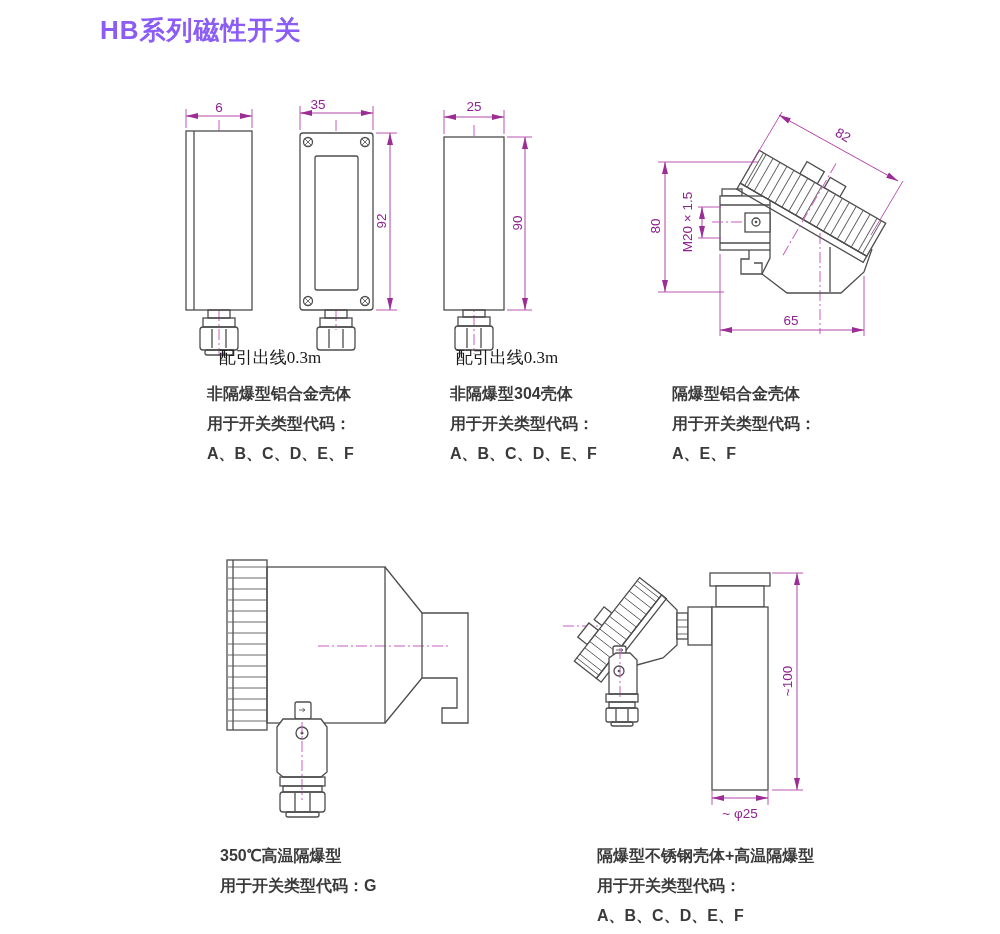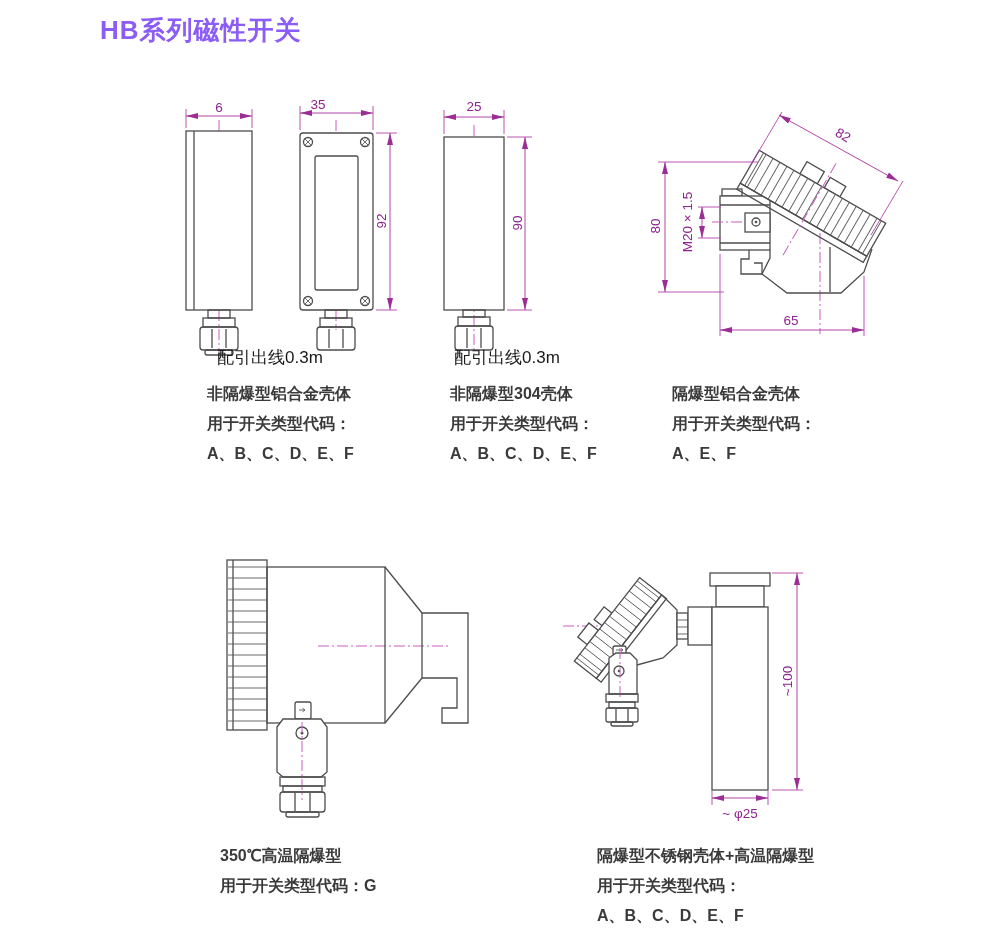--- a/index.html
+++ b/index.html
@@ -12,21 +12,21 @@
   .fillw{fill:#ffffff;}
   .thin{stroke:#5a5a5a;stroke-width:0.9;fill:none;}
   .dim{stroke:#b044a8;stroke-width:1;fill:none;}
   .ext{stroke:#b044a8;stroke-width:0.9;fill:none;}
   .cl{stroke:#c85fc0;stroke-width:1;fill:none;stroke-dasharray:11 3 2 3;}
   .dim-label{position:absolute;color:#8e2490;font-size:13.5px;white-space:nowrap;
              transform:translate(-50%,-50%);}
   .rotm90{transform:translate(-50%,-50%) rotate(-90deg);}
   .rot30{transform:translate(-50%,-50%) rotate(30deg);}
   .caption{position:absolute;transform:translate(-50%,-50%);color:#1a1a1a;
-           font-family:Liberation Sans, sans-serif;font-size:17px;white-space:nowrap;}
+           font-family:Liberation Serif, serif;font-size:17px;white-space:nowrap;}
   .desc{position:absolute;color:#3a3a3a;font-size:16px;font-weight:600;
         line-height:30px;white-space:nowrap;}
   .desc div{height:30px;}
 </style>
 </head>
 <body>
 
 <div id="page">
 
   <div id="title">HB系列磁性开关</div>

